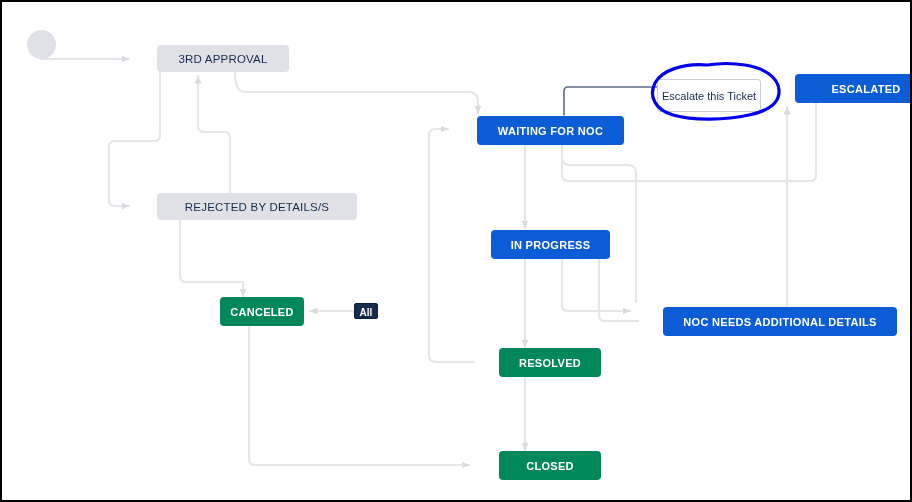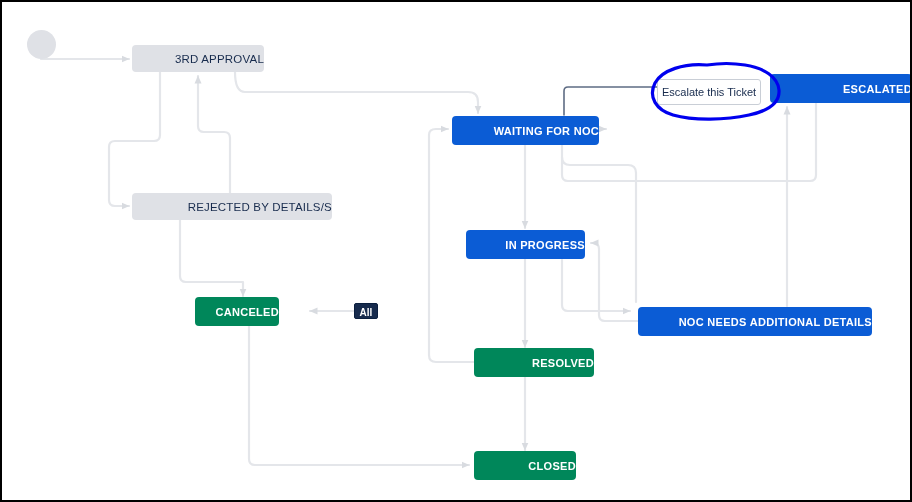--- a/index.html
+++ b/index.html
@@ -24,27 +24,28 @@
     top: 0;
     width: 912px;
     height: 502px;
     pointer-events: none;
   }
   .node {
     position: absolute;
     box-sizing: border-box;
     display: flex;
     align-items: center;
-    justify-content: flex-end;
+    justify-content: center;
     border-radius: 4px;
     font-weight: bold;
     font-size: 11px;
     letter-spacing: 0.3px;
     white-space: nowrap;
     user-select: none;
+    margin-left: 25px;
   }
   .node.gray {
     background: #dfe1e6;
     color: #172b4d;
     font-weight: normal;
     font-size: 11.5px;
     letter-spacing: 0.2px;
   }
   .node.blue {
     background: #0b5cd5;
@@ -172,29 +173,29 @@
   </div>
 
   <div class="node blue" style="left:464px; top:228px; width:119px; height:29px;">
     <span>IN PROGRESS</span>
   </div>
 
   <div class="node blue" style="left:636px; top:305px; width:234px; height:29px;">
     <span>NOC NEEDS ADDITIONAL DETAILS</span>
   </div>
 
-  <div class="node green" style="left:472px; top:346px; width:120px; height:29px;">
+  <div class="node green" style="left:472px; top:346px; width:102px; height:29px;">
     <span>RESOLVED</span>
   </div>
 
   <div class="node green" style="left:472px; top:449px; width:102px; height:29px;">
     <span>CLOSED</span>
   </div>
 
-  <div class="edge-label" style="left:655px; top:77px; height:26px;">
+  <div class="edge-label" style="left:655px; top:77px; height:33px;">
     <span>Escalate this Ticket</span>
   </div>
 
   <div class="badge-all" style="left:352px; top:301px; width:24px; height:16px;">
     <span>All</span>
   </div>
 
   <svg class="ink-annotation" style="left:644px; top:56px;" width="144" height="64" viewBox="0 0 144 64">
     <path d="M61,7 C38,5 16,12 9,25 C2,39 10,52 27,57 C48,63 80,62 103,57
              C122,53 134,45 133,32 C132,19 118,10 99,7 C87,5 74,5 61,7 Z" fill="none" stroke="#0000ee" stroke-width="3.2" stroke-linecap="round" stroke-linejoin="round"></path>

